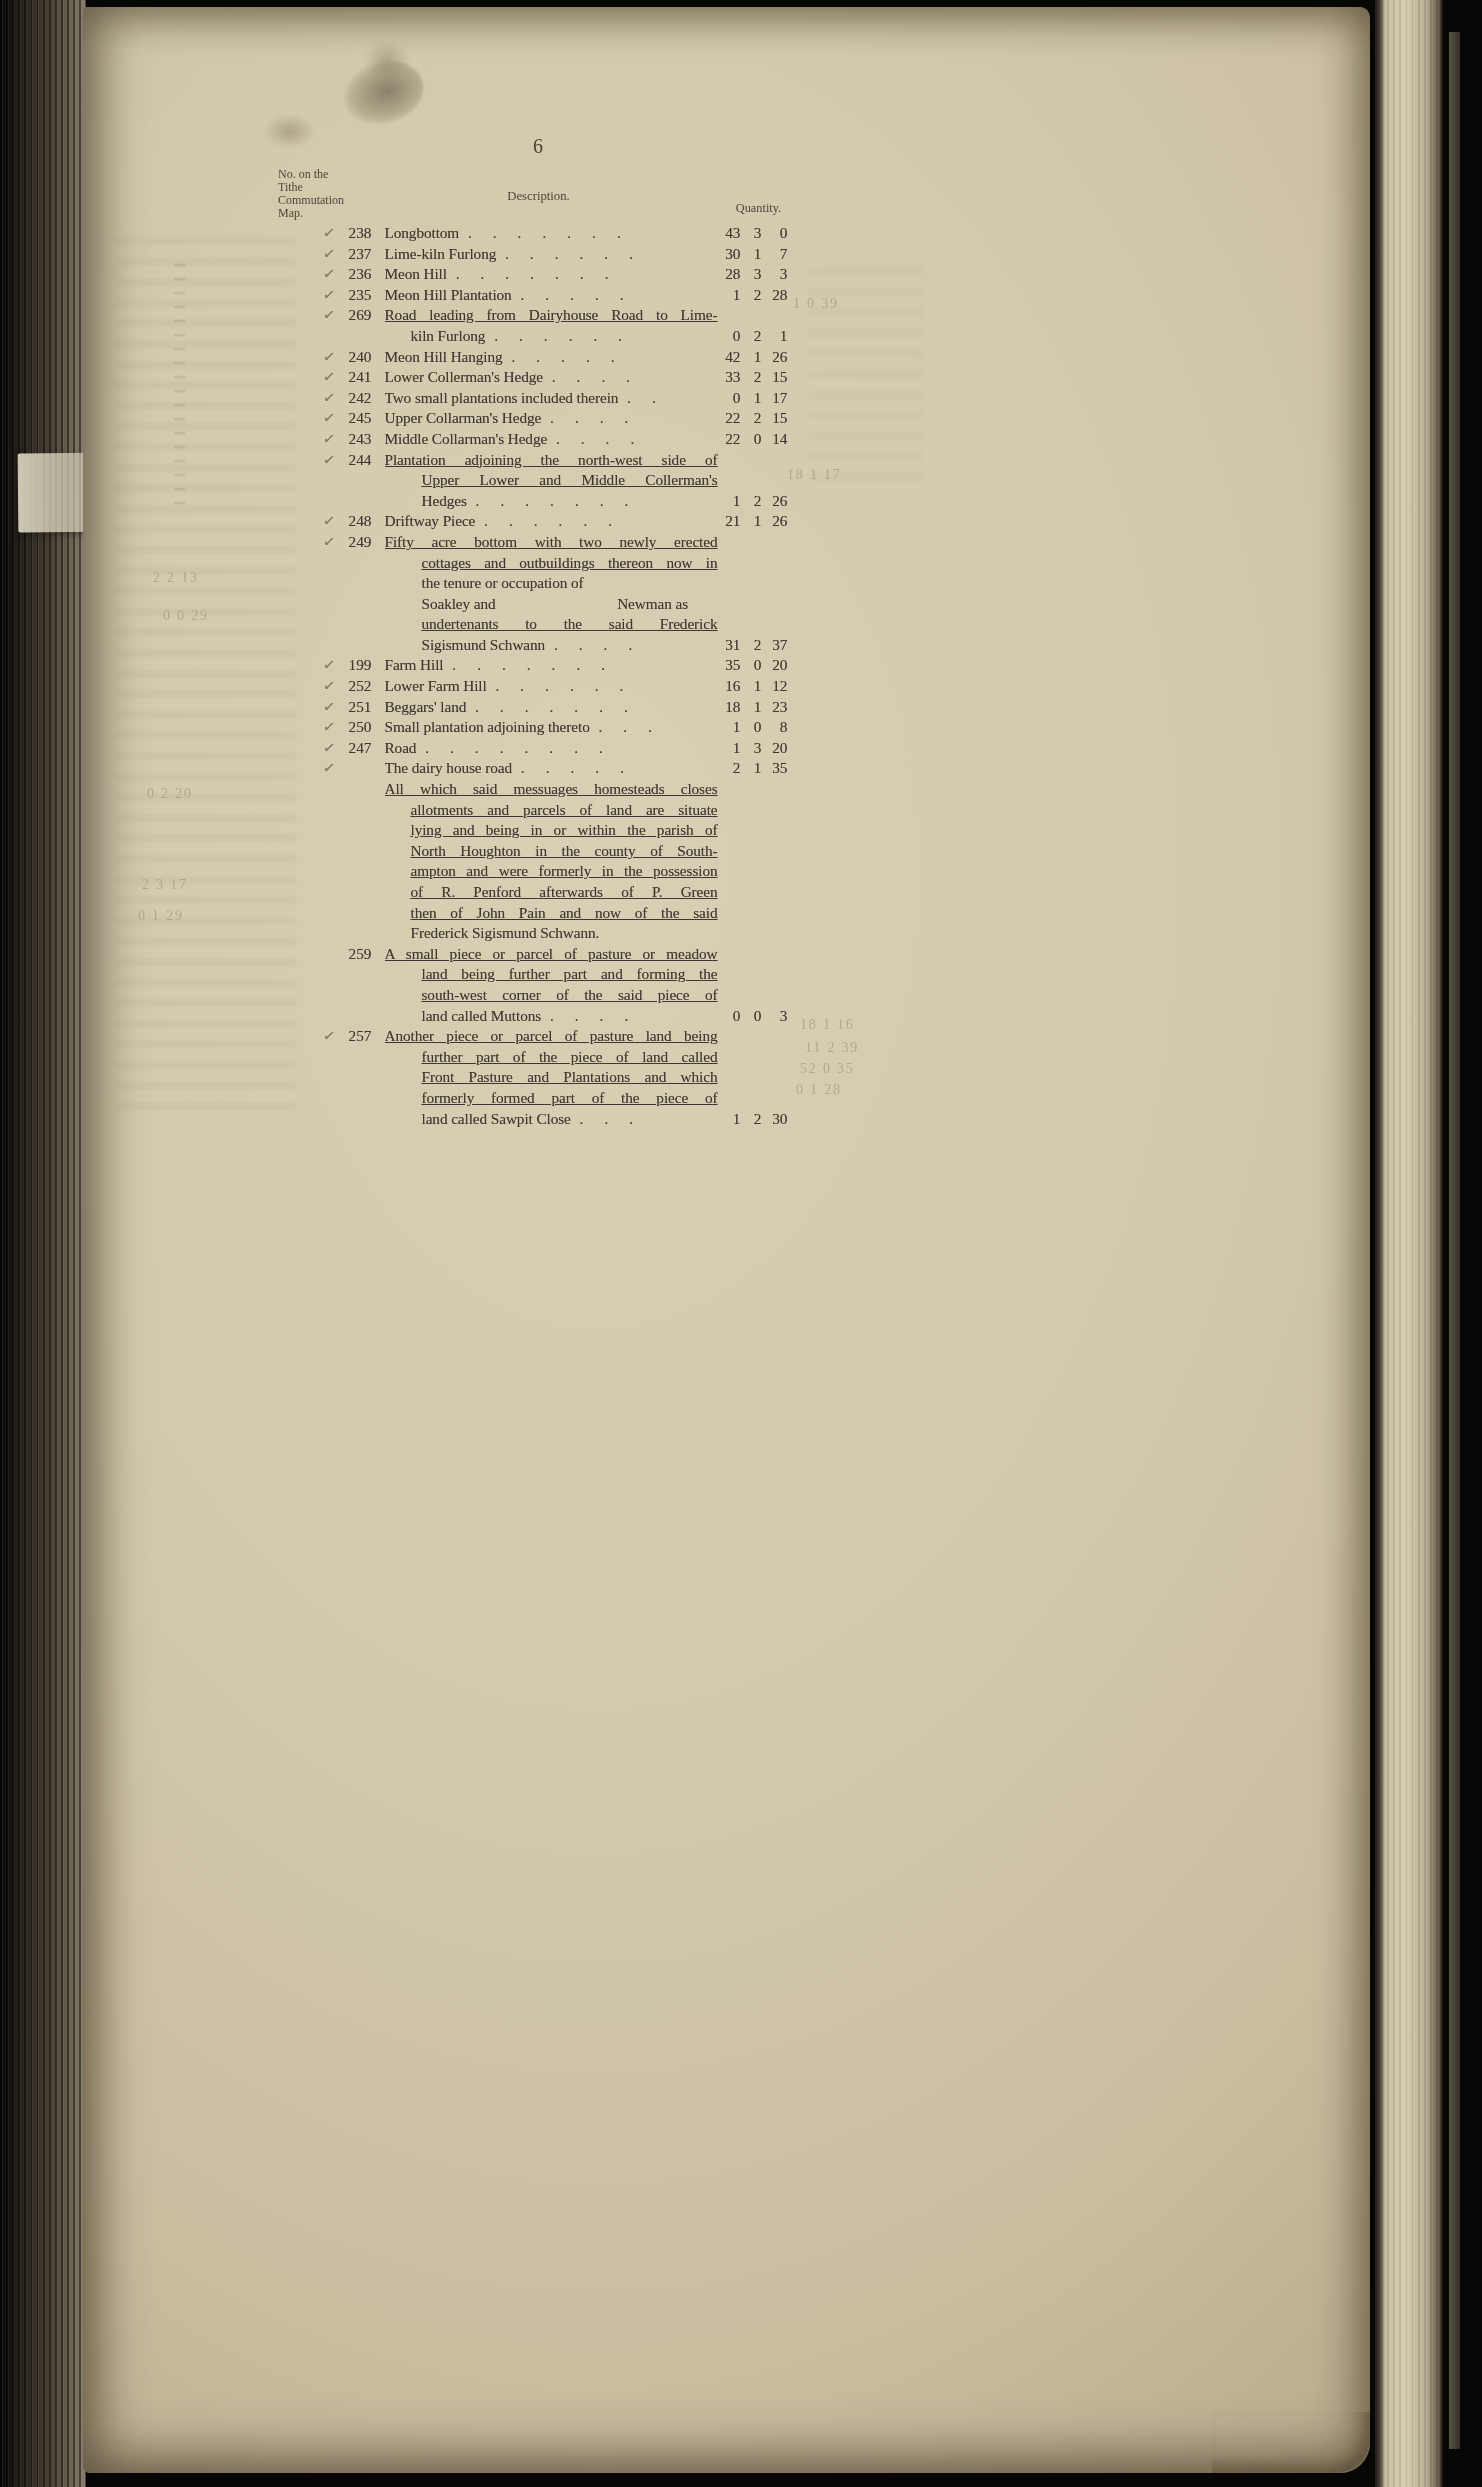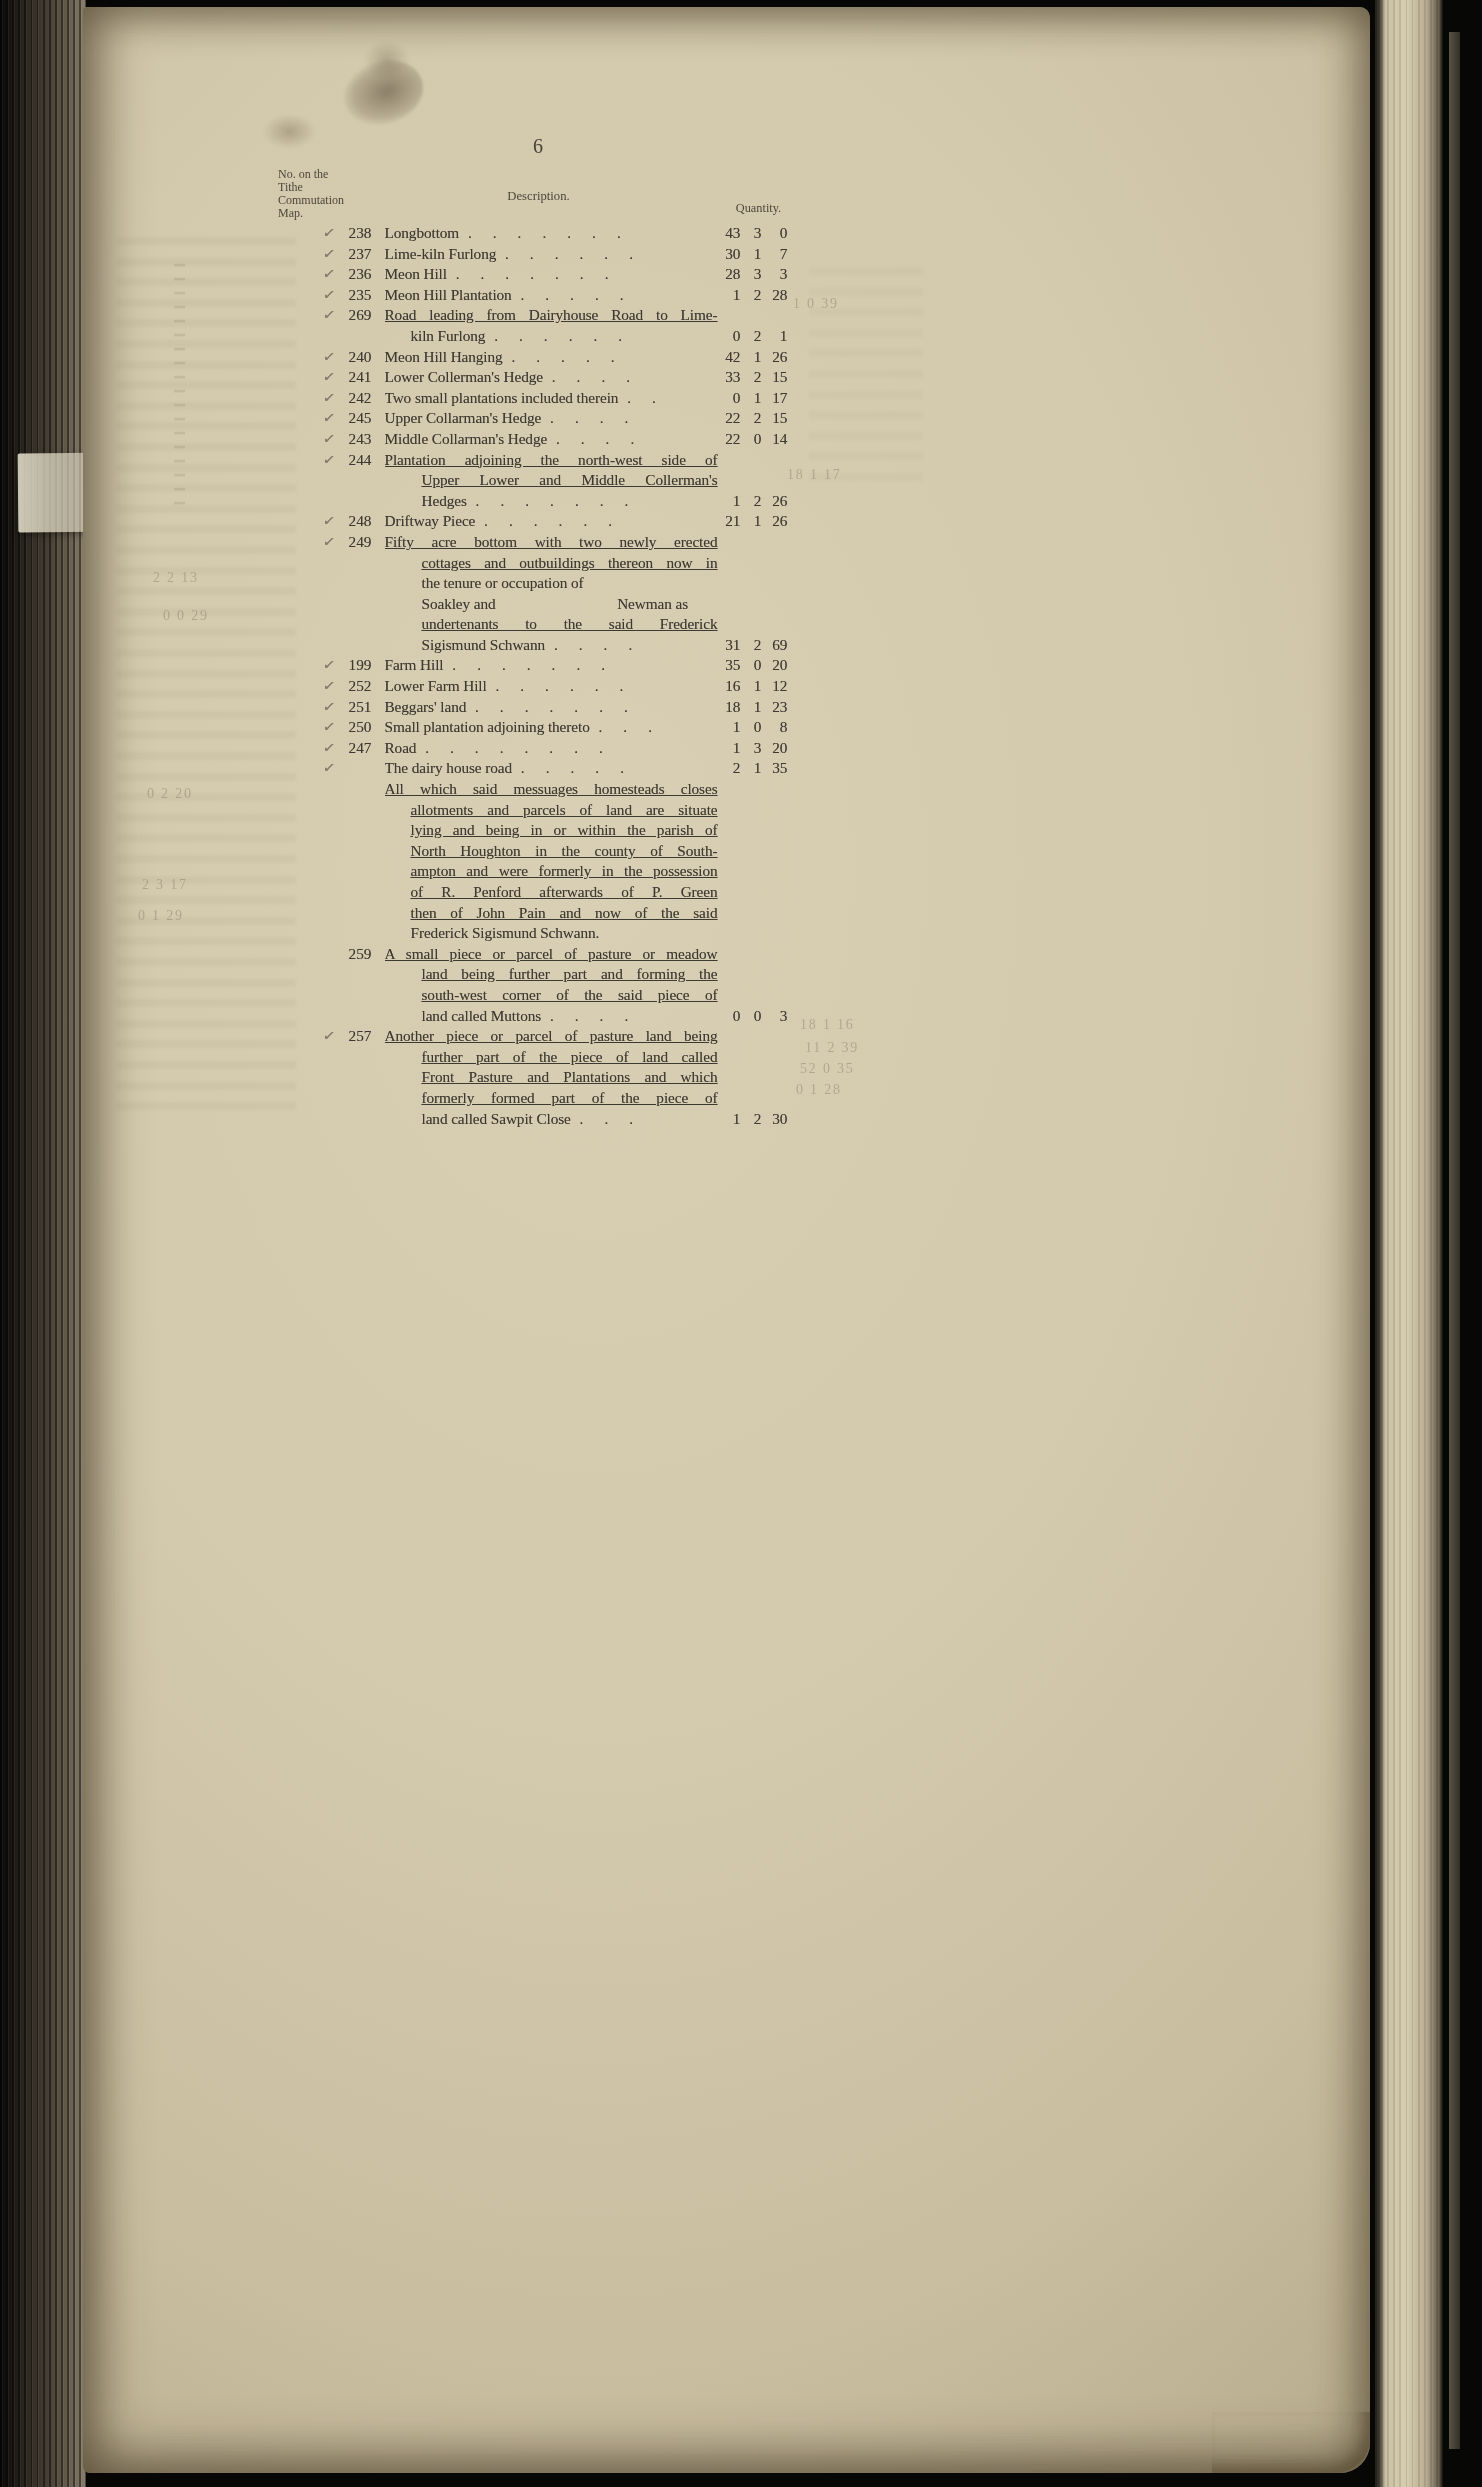--- a/index.html
+++ b/index.html
@@ -274,21 +274,21 @@
           <span class="q q1"></span>
           <span class="q q2"></span>
           <span class="q q3"></span>
         </div>
         <div class="row">
           <span class="check"></span>
           <span class="no"></span>
           <span class="desc i1">Sigismund Schwann<span class="dots">....</span></span>
           <span class="q q1">31</span>
           <span class="q q2">2</span>
-          <span class="q q3">69</span>
+          <span class="q q3">37</span>
         </div>
         <div class="row">
           <span class="check">✓</span>
           <span class="no">199</span>
           <span class="desc">Farm Hill<span class="dots">.......</span></span>
           <span class="q q1">35</span>
           <span class="q q2">0</span>
           <span class="q q3">20</span>
         </div>
         <div class="row">

